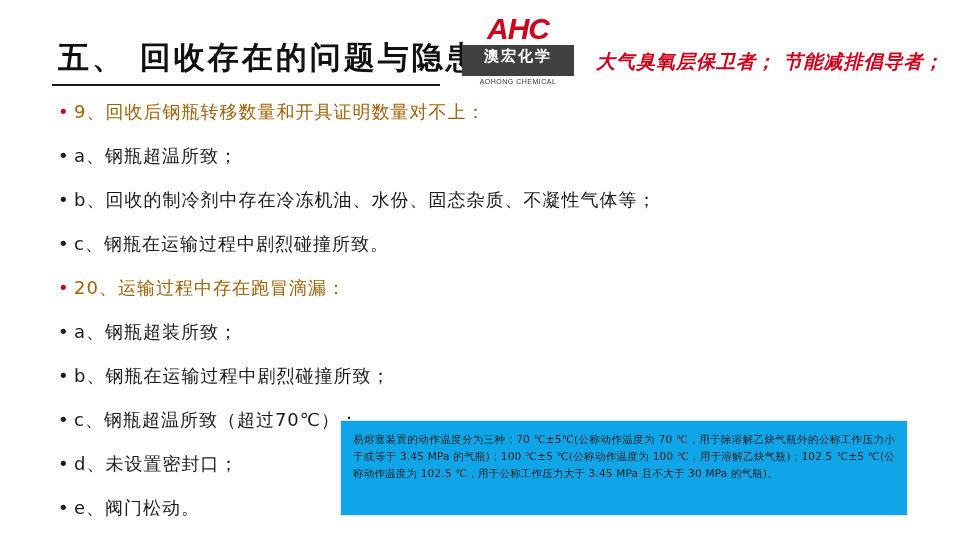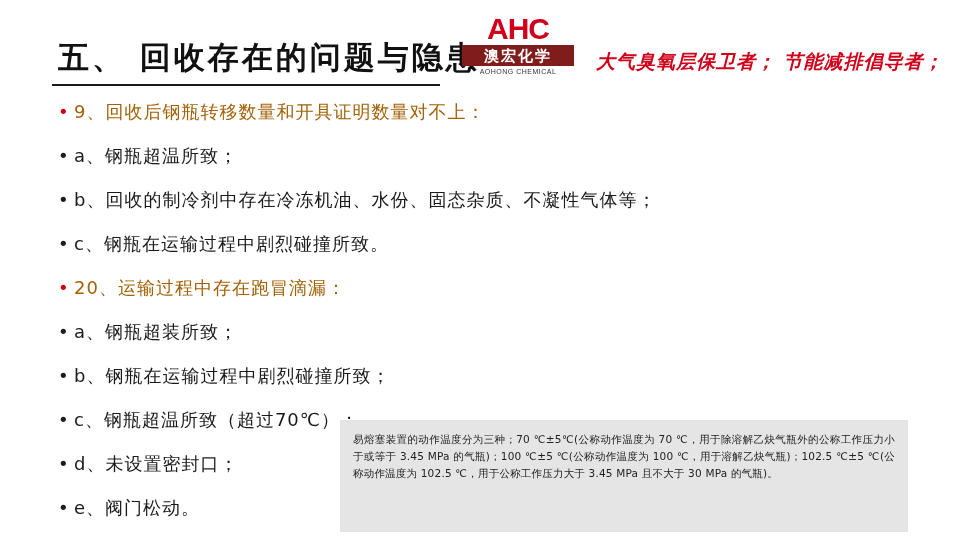--- a/index.html
+++ b/index.html
@@ -47,29 +47,30 @@
     position: absolute;
     left: 458px;
     top: 14px;
     width: 120px;
     height: 70px;
     text-align: center;
   }
   .logo-mark {
     font-family: "Liberation Sans", sans-serif;
     font-weight: bold;
+    font-style: italic;
     font-size: 30px;
     color: #d0021b;
     line-height: 30px;
     letter-spacing: -1px;
   }
   .logo-bar {
     width: 112px;
-    height: 21px;
-    background: #7f1d1d;
+    height: 31px;
+    background: #404040;
     margin: 1px auto 0 auto;
     color: #ffffff;
     font-size: 15px;
     font-weight: bold;
     line-height: 21px;
     letter-spacing: 2px;
   }
   .logo-sub {
     font-size: 7px;
     color: #333333;
@@ -124,22 +125,22 @@
 
   
   .bullet.gap-top { margin-top: 14px; }
 
   
   .note {
     position: absolute;
     left: 340px;
     top: 420px;
     width: 568px;
-    height: 112px;
-    background: #e5e5e5;
+    height: 96px;
+    background: #0ea5e9;
     border: 1px solid #e2e2e2;
     box-sizing: border-box;
     padding: 10px 12px 8px 12px;
     font-family: "DejaVu Sans", "Liberation Sans", sans-serif;
     font-size: 10.5px;
     line-height: 17px;
     color: #222222;
     text-align: justify;
     letter-spacing: 0.2px;
   }

